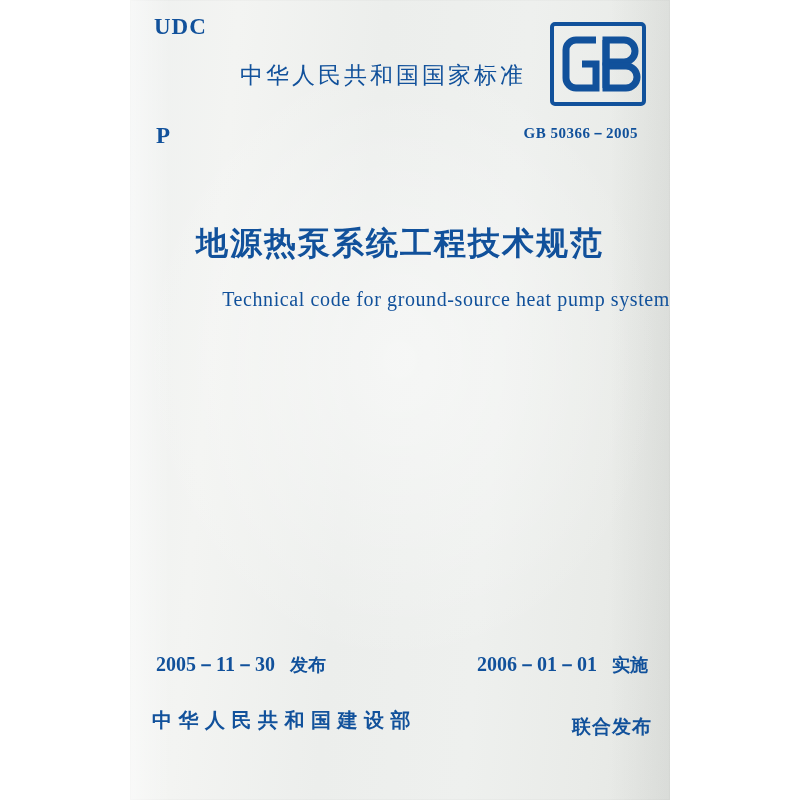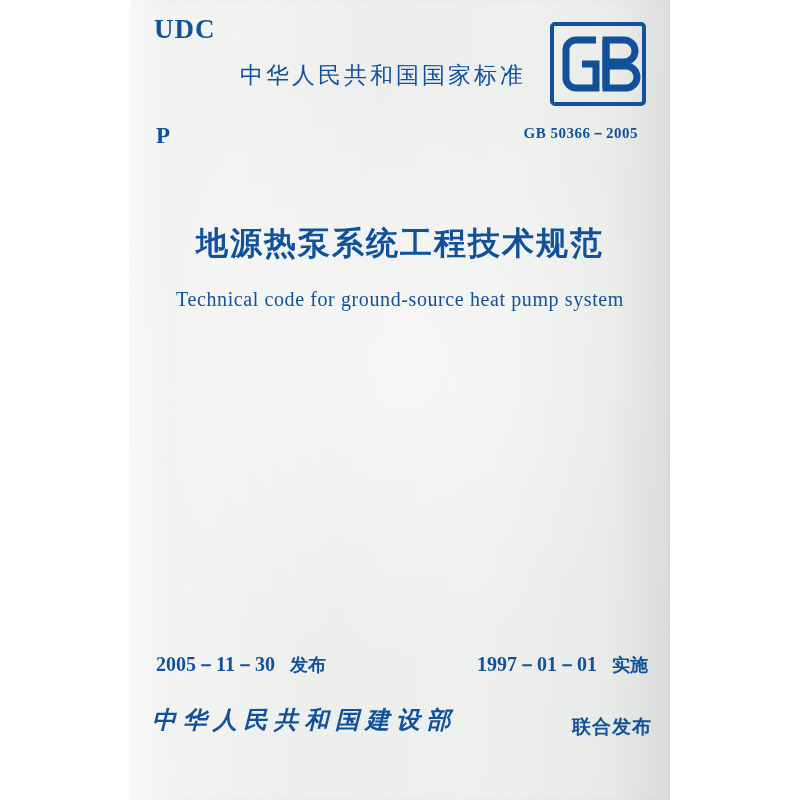--- a/index.html
+++ b/index.html
@@ -34,21 +34,21 @@
     pointer-events: none;
   }
 
   
   #udc {
     position: absolute;
     left: 24px;
     top: 14px;
     font-family: "Liberation Serif", serif;
     font-weight: bold;
-    font-size: 27px;
+    font-size: 23px;
     letter-spacing: 1px;
     color: #11519b;
   }
 
   #national-standard {
     position: absolute;
     left: 110px;
     top: 60px;
     font-size: 23px;
     font-weight: normal;
@@ -97,21 +97,21 @@
     font-weight: bold;
     letter-spacing: 2px;
     color: #11519b;
   }
 
   #title-en {
     position: absolute;
     left: 0;
     right: 0;
     top: 288px;
-    text-align: center;
+    text-align: right;
     font-family: "Liberation Serif", serif;
     font-size: 20px;
     letter-spacing: 0.6px;
     color: #11519b;
   }
 
   #edition {
     position: absolute;
     left: 0;
     right: 0;
@@ -147,26 +147,25 @@
     left: 22px;
     right: 18px;
     top: 700px;
     display: flex;
     align-items: center;
   }
   #publisher-names {
     flex: 1 1 auto;
   }
   #publisher-names .line1 {
-    font-size: 24px;
+    font-size: 20px;
     font-weight: bold;
     letter-spacing: 6.5px;
     color: #11519b;
     white-space: nowrap;
-    font-style: italic;
   }
   #publisher-names .line2 {
     margin-top: 6px;
     font-size: 20px;
     font-weight: bold;
     letter-spacing: 0.5px;
     color: #11519b;
     white-space: nowrap;
   }
   #joint-issue {
@@ -206,21 +205,21 @@
 
   <div id="title-cn">地源热泵系统工程技术规范</div>
   <div id="title-en">Technical code for ground-source heat pump system</div>
 
   <div id="date-row">
     <div class="date-cell">
       <span>2005－11－30</span>
       <span class="action">发布</span>
     </div>
     <div class="date-cell">
-      <span>1997－01－01</span>
+      <span>2006－01－01</span>
       <span class="action">实施</span>
     </div>
   </div>
 
   <div id="publishers">
     <div id="publisher-names">
       <div class="line1">中华人民共和国建设部</div>
     </div>
     <div id="joint-issue">联合发布</div>
   </div>

